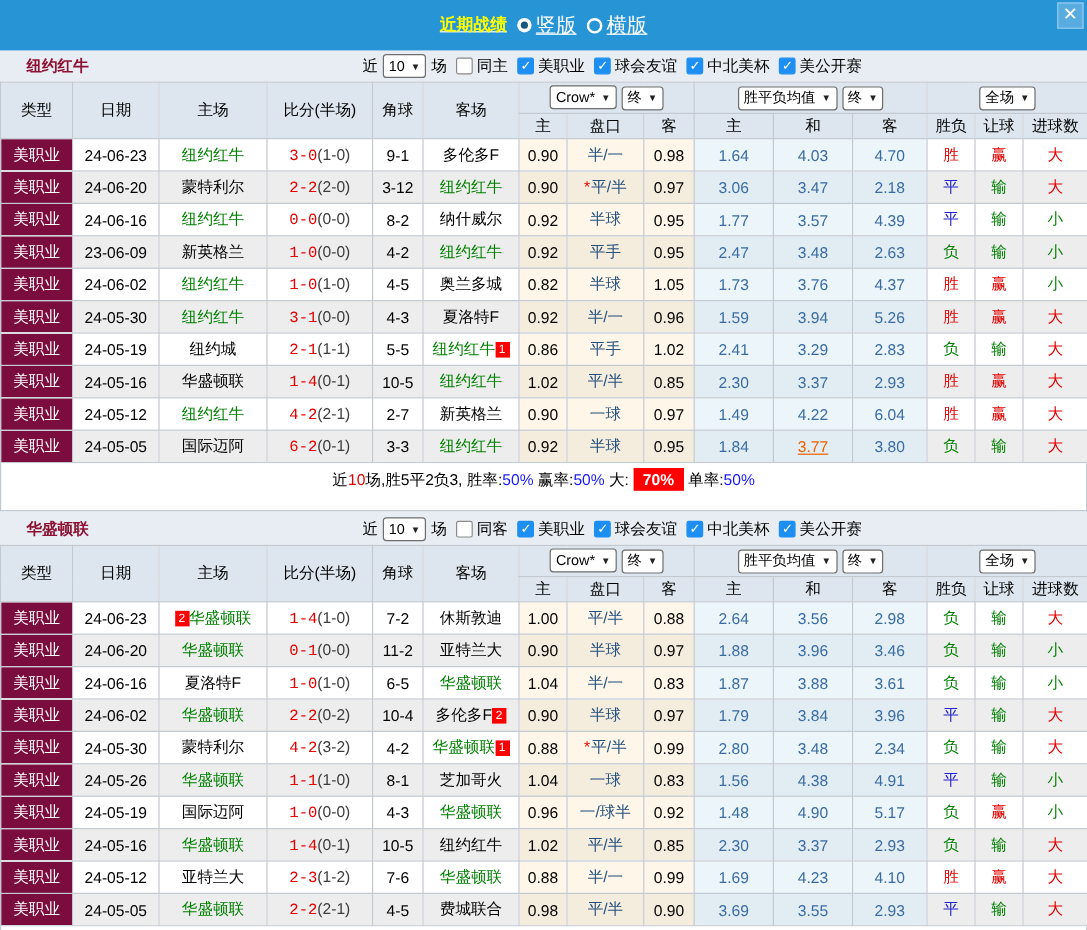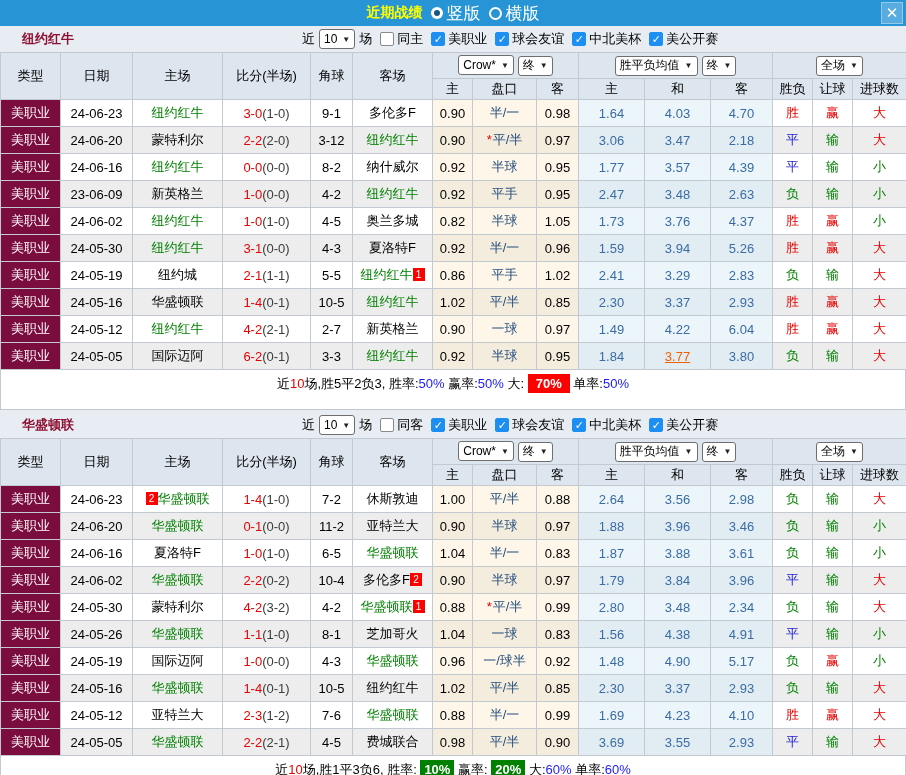--- a/index.html
+++ b/index.html
@@ -6,23 +6,23 @@
   html,body { margin:0; padding:0; }
   body {
     width:906px; height:775px;
     background:#e7edf3;
     font-family:"Liberation Sans","DejaVu Sans",sans-serif;
     font-size:13px; color:#000;
     overflow:hidden;
   }
   
   .titlebar{
-    height:26px; background:var(--titlebar-blue,#2795d5);
+    height:42px; background:var(--titlebar-blue,#2795d5);
     display:flex; align-items:center; justify-content:center;
-    position:relative; color:#fff;
+    position:relative; color:#fff;text-decoration:underline;
   }
   .titlebar .title{ color:var(--title-yellow,#ffff00); font-weight:bold; font-size:14px; }
   .radio{ width:12px;height:12px;border-radius:50%;background:#fff;display:inline-block;position:relative;margin-left:8px;vertical-align:-2px;cursor:pointer;}
   .radio.selected::after{ content:"";position:absolute;left:3px;top:3px;width:6px;height:6px;border-radius:50%;background:#18587e;}
   .radio.unselected{ background:transparent;border:2px solid #fff;width:13px;height:13px;}
   .rlabel{ color:#fff;margin-left:4px;font-size:17px;}
   .close-btn{
     position:absolute; right:3px; top:2px; width:22px;height:22px;
     background:#58ace0; border:1px solid #92cbee; color:#fff;
     font-weight:bold; text-align:center; line-height:20px; font-size:15px; cursor:pointer;
@@ -55,21 +55,21 @@
   thead tr.hrow2{ height:21px; }
   thead th{ background:#dde6ee; font-size:13px; }
   tbody tr{ height:27px; }
   tbody tr.odd td{ background:#fff; }
   tbody tr.even td{ background:#ededed; }
   tbody tr.odd td.crow{ background:#fdf6e9; }
   tbody tr.even td.crow{ background:#f4ecdd; }
   tbody tr.odd td.avg{ background:#ebf5fa; }
   tbody tr.even td.avg{ background:#e2edf3; }
   tbody td.league{ background:var(--league-maroon,#7b0c3e) !important; color:#fff; }
-  .score{ color:var(--score-red,#e60000); }
+  .score{ color:var(--score-red,#e60000);font-family:Liberation Mono, monospace; }
   .half{ color:#3c3c3c; }
   .focal{ color:var(--team-green,#008000); }
   .badge{
     display:inline-block; background:var(--badge-red,#ff0000); color:#fff;
     font-size:10px; width:12px; height:13px; line-height:13px; vertical-align:1px;
   }
   .line{ color:var(--line-blue,#26507e); }
   .star{ color:var(--score-red,#e60000); margin-right:1px; }
   .avg-val{ color:var(--avg-blue,#3a6ca3); }
   .avg-val.hot{ color:var(--hot-orange,#f06000); text-decoration:underline; }

